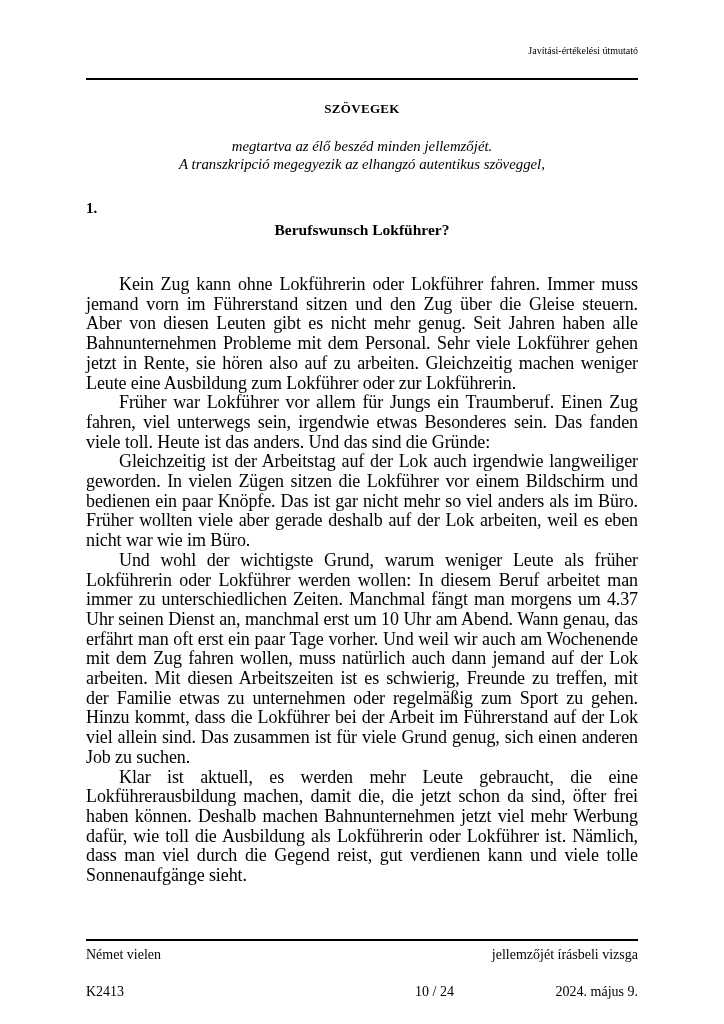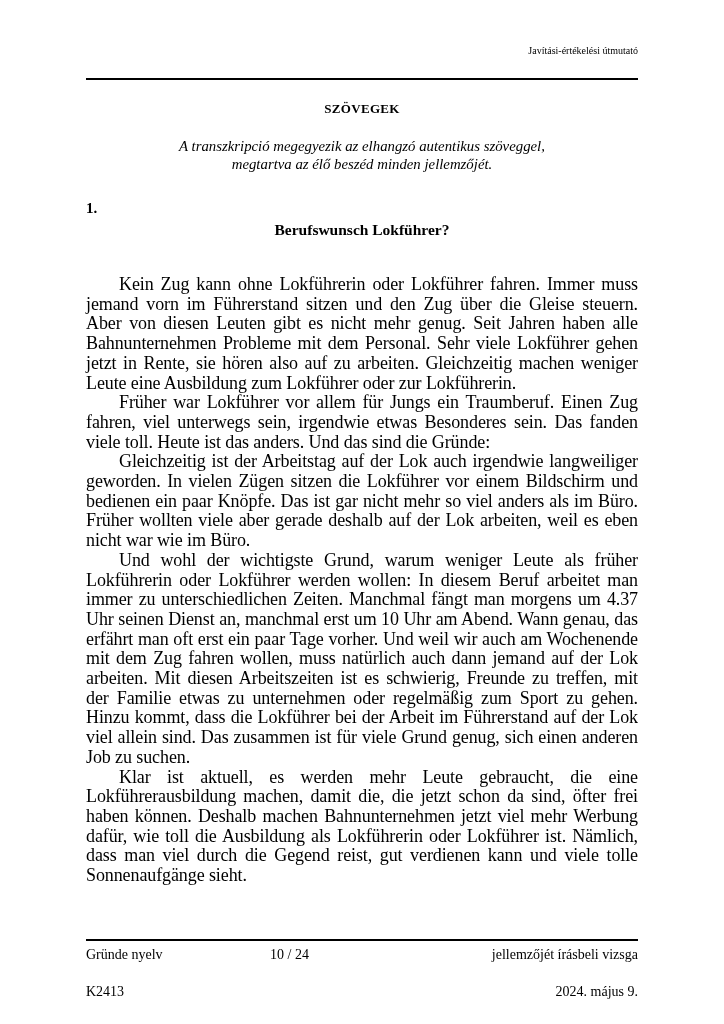--- a/index.html
+++ b/index.html
@@ -81,53 +81,53 @@
     position: absolute;
     left: 86px;
     width: 552px;
     display: flex;
     font-size: 14px;
     line-height: 16px;
   }
   .footer-row-1 { top: 947px; }
   .footer-row-2 { top: 984px; }
   .footer-cell { flex: 1; }
-  .footer-cell.center { text-align: left; }
+  .footer-cell.center { text-align: right; margin-top: 37px; }
   .footer-cell.right { text-align: right; }
 </style>
 </head>
 <body>
 
 <div class="page">
 
   <div class="header-text">Javítási-értékelési útmutató</div>
   <div class="rule header-rule"></div>
 
   <div class="doc-title">SZÖVEGEK</div>
 
   <div class="intro">
+    <div>megtartva az élő beszéd minden jellemzőjét.</div>
     <div>A transzkripció megegyezik az elhangzó autentikus szöveggel,</div>
-    <div>megtartva az élő beszéd minden jellemzőjét.</div>
   </div>
 
   <div class="section-number">1.</div>
   <div class="section-heading">Berufswunsch Lokführer?</div>
 
   <div class="body-text">
     <p>Kein Zug kann ohne Lokführerin oder Lokführer fahren. Immer muss jemand vorn im Führerstand sitzen und den Zug über die Gleise steuern. Aber von diesen Leuten gibt es nicht mehr genug. Seit Jahren haben alle Bahnunternehmen Probleme mit dem Personal. Sehr viele Lokführer gehen jetzt in Rente, sie hören also auf zu arbeiten. Gleichzeitig machen weniger Leute eine Ausbildung zum Lokführer oder zur Lokführerin.</p>
     <p>Früher war Lokführer vor allem für Jungs ein Traumberuf. Einen Zug fahren, viel unterwegs sein, irgendwie etwas Besonderes sein. Das fanden viele toll. Heute ist das anders. Und das sind die Gründe:</p>
     <p>Gleichzeitig ist der Arbeitstag auf der Lok auch irgendwie langweiliger geworden. In vielen Zügen sitzen die Lokführer vor einem Bildschirm und bedienen ein paar Knöpfe. Das ist gar nicht mehr so viel anders als im Büro. Früher wollten viele aber gerade deshalb auf der Lok arbeiten, weil es eben nicht war wie im Büro.</p>
     <p>Und wohl der wichtigste Grund, warum weniger Leute als früher Lokführerin oder Lokführer werden wollen: In diesem Beruf arbeitet man immer zu unterschiedlichen Zeiten. Manchmal fängt man morgens um 4.37 Uhr seinen Dienst an, manchmal erst um 10 Uhr am Abend. Wann genau, das erfährt man oft erst ein paar Tage vorher. Und weil wir auch am Wochenende mit dem Zug fahren wollen, muss natürlich auch dann jemand auf der Lok arbeiten. Mit diesen Arbeitszeiten ist es schwierig, Freunde zu treffen, mit der Familie etwas zu unternehmen oder regelmäßig zum Sport zu gehen. Hinzu kommt, dass die Lokführer bei der Arbeit im Führerstand auf der Lok viel allein sind. Das zusammen ist für viele Grund genug, sich einen anderen Job zu suchen.</p>
     <p>Klar ist aktuell, es werden mehr Leute gebraucht, die eine Lokführerausbildung machen, damit die, die jetzt schon da sind, öfter frei haben können. Deshalb machen Bahnunternehmen jetzt viel mehr Werbung dafür, wie toll die Ausbildung als Lokführerin oder Lokführer ist. Nämlich, dass man viel durch die Gegend reist, gut verdienen kann und viele tolle Sonnenaufgänge sieht.</p>
   </div>
 
   <div class="rule footer-rule"></div>
 
   <div class="footer-row footer-row-1">
-    <span class="footer-cell">Gründe nyelv</span>
+    <span class="footer-cell">Német vielen</span>
     <span class="footer-cell center">10 / 24</span>
     <span class="footer-cell right">jellemzőjét írásbeli vizsga</span>
   </div>
 
   <div class="footer-row footer-row-2">
     <span class="footer-cell">K2413</span>
     <span class="footer-cell center"></span>
     <span class="footer-cell right">2024. május 9.</span>
   </div>
 

